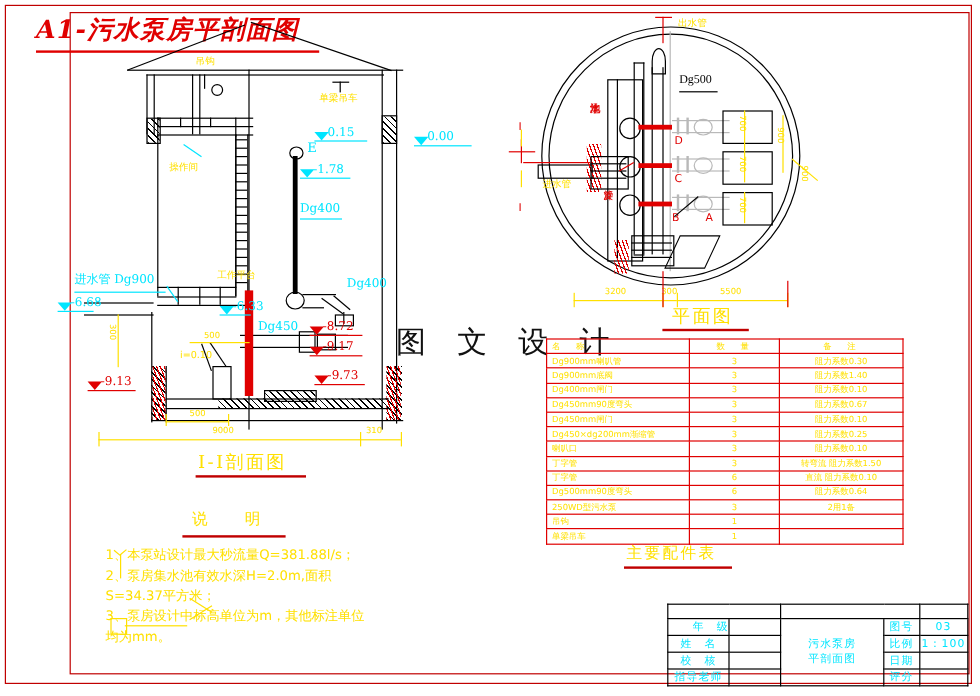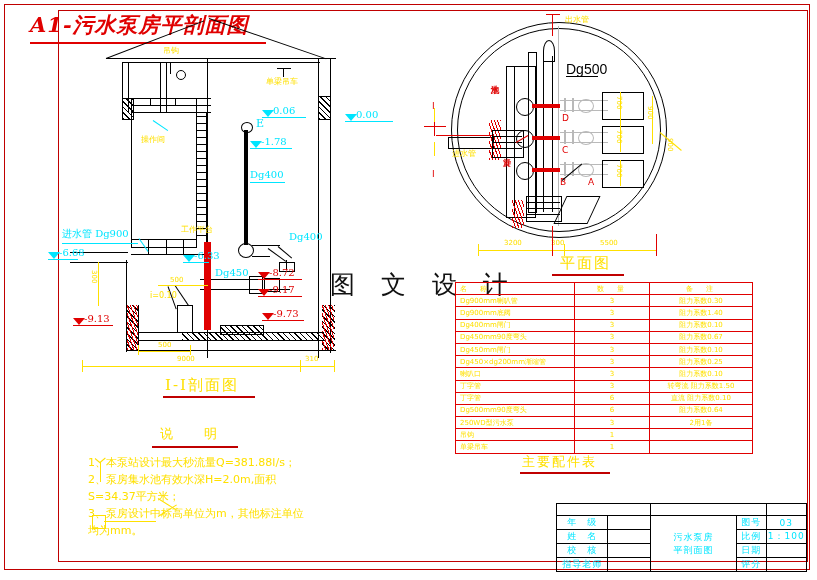--- a/index.html
+++ b/index.html
@@ -211,21 +211,21 @@
     <div class="lnC" style="left:62px;top:243px;width:76px;height:1px;"></div>
 
     <div class="elev" style="left:345px;top:114px;">
       <div class="tri"></div>
         <div class="bar" style="width:48px;"></div>
       <div class="lab">0.00</div>
     </div>
     <div class="elev" style="left:262px;top:110px;">
       <div class="tri"></div>
         <div class="bar" style="width:44px;"></div>
-      <div class="lab">0.06</div>
+      <div class="lab">0.15</div>
     </div>
     <div class="elev" style="left:250px;top:141px;">
       <div class="tri"></div>
         <div class="bar" style="width:42px;"></div>
       <div class="lab">-1.78</div>
     </div>
     <div class="elev" style="left:48px;top:252px;">
       <div class="tri"></div>
         <div class="bar" style="width:30px;"></div>
       <div class="lab">-6.68</div>
@@ -286,21 +286,21 @@
     <div class="lnR" style="left:434px;top:116px;width:1px;height:20px;"></div>
     <div class="t lbl red" style="left:432px;top:102px;font-size:9px;">I</div>
     <div class="t lbl red" style="left:432px;top:170px;font-size:9px;">I</div>
     <div class="lnY" style="left:434px;top:108px;width:1px;height:14px;"></div>
     <div class="lnY" style="left:434px;top:142px;width:1px;height:14px;"></div>
 
     <div class="lnR" style="left:552px;top:14px;width:1px;height:22px;"></div>
     <div class="lnR" style="left:546px;top:14px;width:14px;height:1px;"></div>
     <div class="t lbl yel" style="left:565px;top:16px;font-size:8px;">出水管</div>
     <div class="lnG" style="left:558px;top:26px;width:1px;height:200px;"></div>
-    <div class="t lbl blk" style="left:566px;top:62px;font-size:14px;font-family:Liberation Sans, sans-serif;">Dg500</div>
+    <div class="t lbl blk" style="left:566px;top:62px;font-size:10px;font-family:Liberation Serif, serif;">Dg500</div>
     <div class="ln" style="left:566px;top:76px;width:32px;height:1px;"></div>
 
     <div class="ln" style="left:528px;top:52px;width:1px;height:160px;"></div>
     <div class="ln" style="left:536px;top:52px;width:1px;height:160px;"></div>
     <div class="ln" style="left:528px;top:52px;width:9px;height:1px;"></div>
     <div class="ln" style="left:528px;top:212px;width:9px;height:1px;"></div>
     <div class="ln" style="left:543px;top:40px;width:10px;height:20px;border:1px solid #000;border-radius:50% 50% 0 0;background:transparent;"></div>
     <div class="ln" style="left:543px;top:56px;width:1px;height:156px;"></div>
     <div class="ln" style="left:552px;top:56px;width:1px;height:156px;"></div>
 
@@ -488,21 +488,21 @@
 
   <div id="titleblock">
     <table>
       <tbody>
           <tr>
         <td colspan="2" class="tb-blank" style="border-top:1px solid #000;"></td>
         <td colspan="2" class="tb-blank"></td>
         <td colspan="2" class="tb-blank"></td>
       </tr>
       <tr>
-        <td style="width:46px;">年　级</td>
+        <td style="width:46px;text-align:right;">年　级</td>
         <td style="width:38px;"></td>
         <td rowspan="4" class="tb-mid" style="width:78px;">
           <div>污水泵房</div>
           <div>平剖面图</div>
         </td>
         <td style="width:26px;">图号</td>
         <td class="tb-small" style="width:36px;">03</td>
       </tr>
       <tr>
         <td>姓　名</td>

